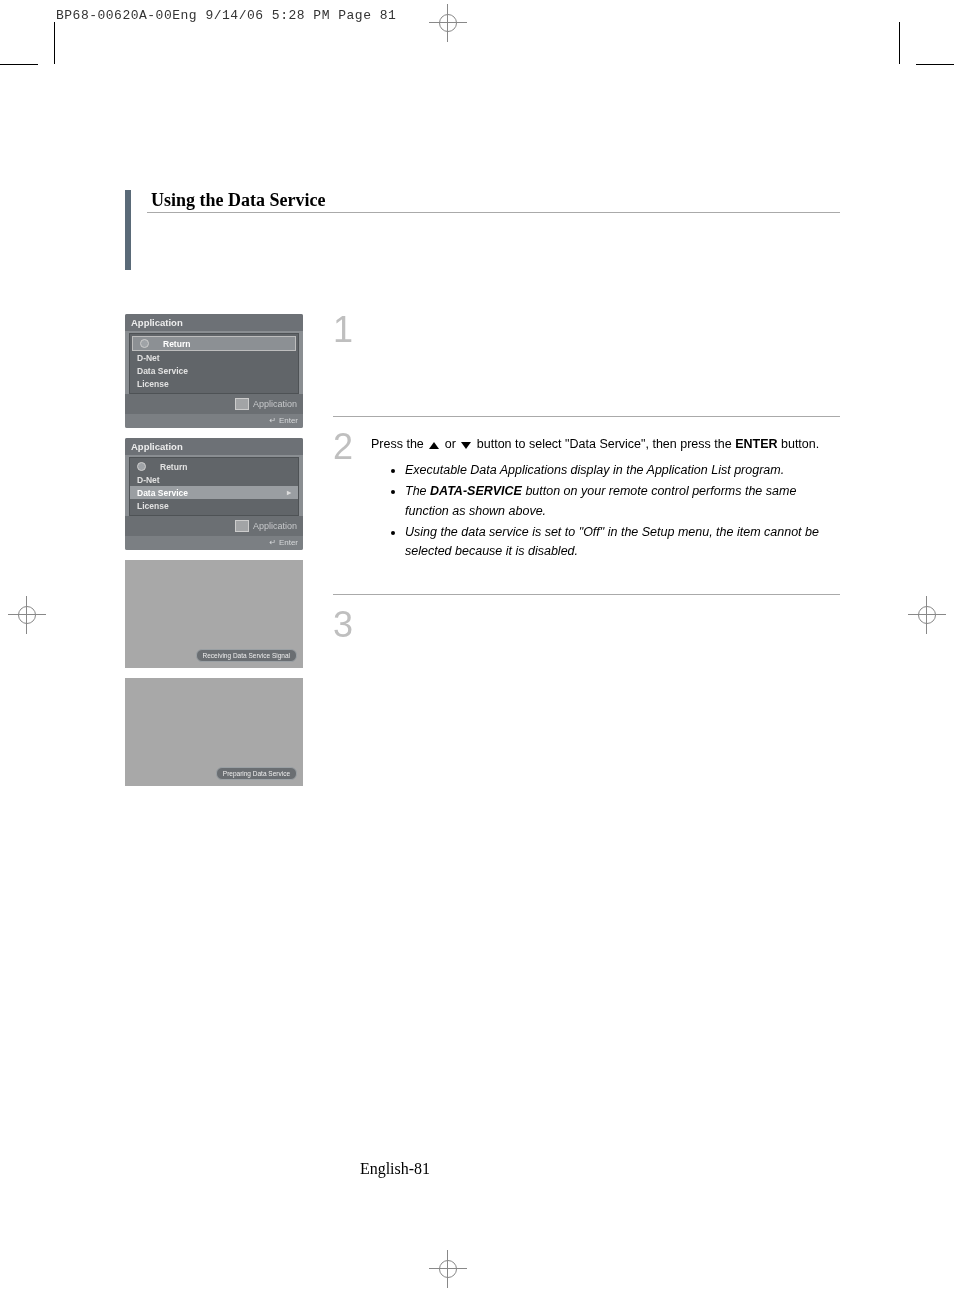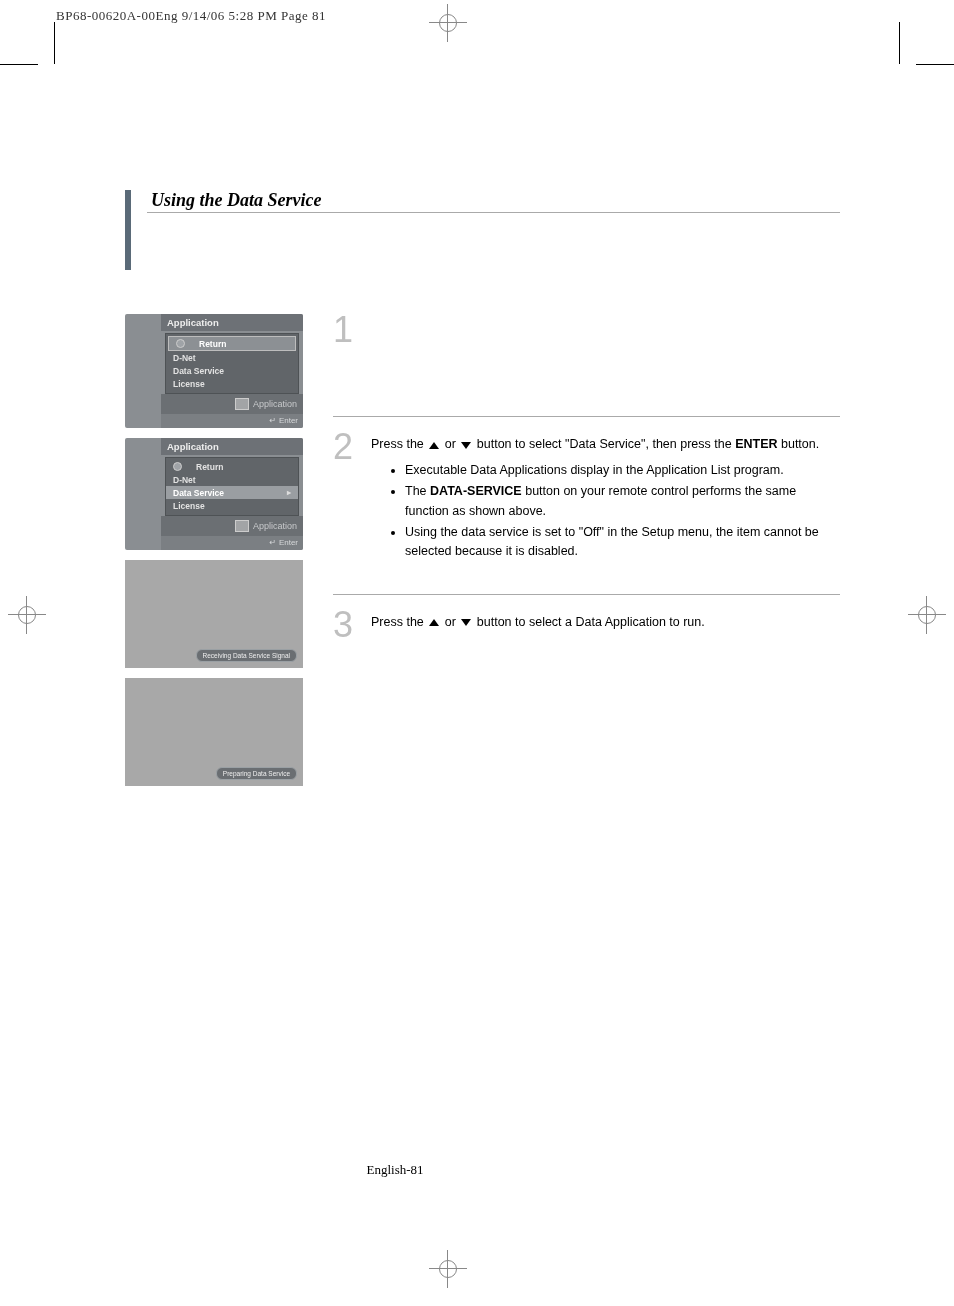--- a/index.html
+++ b/index.html
@@ -7,57 +7,56 @@
     width: 954px;
     height: 1306px;
     background: #fff;
     font-family: Arial, Helvetica, sans-serif;
     position: relative;
     color: #000;
   }
   .print-header {
     position: absolute;
     top: 8px; left: 56px;
-    font-family: Liberation Serif, serif;
+    font-family: Liberation Mono, monospace;
     font-size: 13px;
     letter-spacing: 0.5px;
     color: #333;
   }
 
   
   .reg-mark { position:absolute; width:26px; height:26px; }
   .reg-mark .circle { position:absolute; top:4px; left:4px; width:18px; height:18px; border:1px solid #888; border-radius:50%; }
   .reg-mark .h { position:absolute; top:12px; left:-6px; width:38px; height:1px; background:#888; }
   .reg-mark .v { position:absolute; left:12px; top:-6px; height:38px; width:1px; background:#888; }
   .reg-top { top:10px; left:435px; }
 
   .page {
     position: absolute;
     top: 190px;
     left: 125px;
     width: 715px;
   }
-  .title-block { position:relative; height:24px;font-style:italic; }
+  .title-block { position:relative; height:24px; }
   .title-block .accent { position:absolute; left:0; top:0; width:6px; height:80px; background:#5a6a78; }
   .title-block .underline { position:absolute; left:22px; right:0; top:22px; height:1px; background:#aaa; }
   .title-block .txt { position:absolute; left:26px; top:0; font-family:"Times New Roman",serif; font-weight:bold; font-size:18px; }
 
   .content-row { display:flex; gap: 28px; margin-top: 100px; }
   .left-col { width: 180px; flex-shrink:0; }
   .right-col { flex:1; }
 
   .osd {
     width:178px;
     background:#8a8e92;
     border-radius:2px;
     font-size:9px;
     color:#e8e8e8;
     margin-bottom:10px;
     overflow:hidden;
-    padding-left:36px;
   }
   .osd .osd-title { background:#6d7176; padding:3px 6px; font-weight:bold; font-size:9.5px; color:#ededed;}
   .osd .mbox { background:#616569; margin:2px 4px 0 4px; border:1px solid #4e5255; padding:2px 0 3px 0;}
   .osd .mrow { padding:1.5px 7px; font-size:8.5px; font-weight:bold; color:#e2e2e2; display:flex; align-items:center; gap:12px;}
   .osd .mrow.selected { background:#8c9094; color:#fff; border:1px solid #bdbdbd; margin:0 2px;}
   .osd .mrow.hl { background:#9a9ea2; color:#fff; }
   .osd .submark {
     background:#6b6f73;
     display:flex; justify-content:flex-end; align-items:center;
     padding:4px 6px;
@@ -106,25 +105,25 @@
     display:inline-block; width:0; height:0; vertical-align:middle;
     margin: 0 2px;
   }
   .tri-l { border-top:5px solid transparent; border-bottom:5px solid transparent; border-right:7px solid #000;}
   .tri-r { border-top:5px solid transparent; border-bottom:5px solid transparent; border-left:7px solid #000;}
   .tri-u { border-left:5px solid transparent; border-right:5px solid transparent; border-bottom:7px solid #000;}
   .tri-d { border-left:5px solid transparent; border-right:5px solid transparent; border-top:7px solid #000;}
 
   .divider { height:1px; background:#aaa; margin: 22px 0 14px 0; }
   ul.bullets { list-style: disc; margin-left: 34px; margin-top:6px; font-size:12.5px; line-height:1.55;}
-  ul.bullets li { margin-bottom:2px; }
+  ul.bullets li { margin-bottom:2px;font-style:italic; }
 
   .footer-pg {
     position:absolute; bottom:128px; left:0; width:790px;
-    text-align:center; font-family:"Times New Roman",serif; font-size:13px;
+    text-align:center; font-family:"Times New Roman",serif; font-size:16px;
   }
 </style>
 </head>
 <body>
 
 <div class="print-header">BP68-00620A-00Eng  9/14/06  5:28 PM  Page 81</div>
 
 <div class="reg-mark reg-top">
     <div class="circle"></div>
     <div class="h"></div>
@@ -233,22 +232,19 @@
             <li><span>The </span><b>DATA-SERVICE</b><span> button on your remote control performs the same function as shown above.</span></li>
             <li>Using the data service is set to "Off" in the Setup menu, the item cannot be selected because it is disabled.</li>
           </ul>
         </div>
       </div>
 
       <div class="divider" style="margin-top:30px;"></div>
 
       <div class="step-block">
         <div class="step-num">3</div>
-        <div class="step-body">
-          <span>Press the </span><span class="arrow-tri tri-u"></span><span> or </span><span class="arrow-tri tri-d"></span><span> button to select a Data Application to run.</span>
-        </div>
       </div>
 
     </div>
   </div>
 </div>
 
 <div class="footer-pg">English-81</div>
 
 </body></html>

